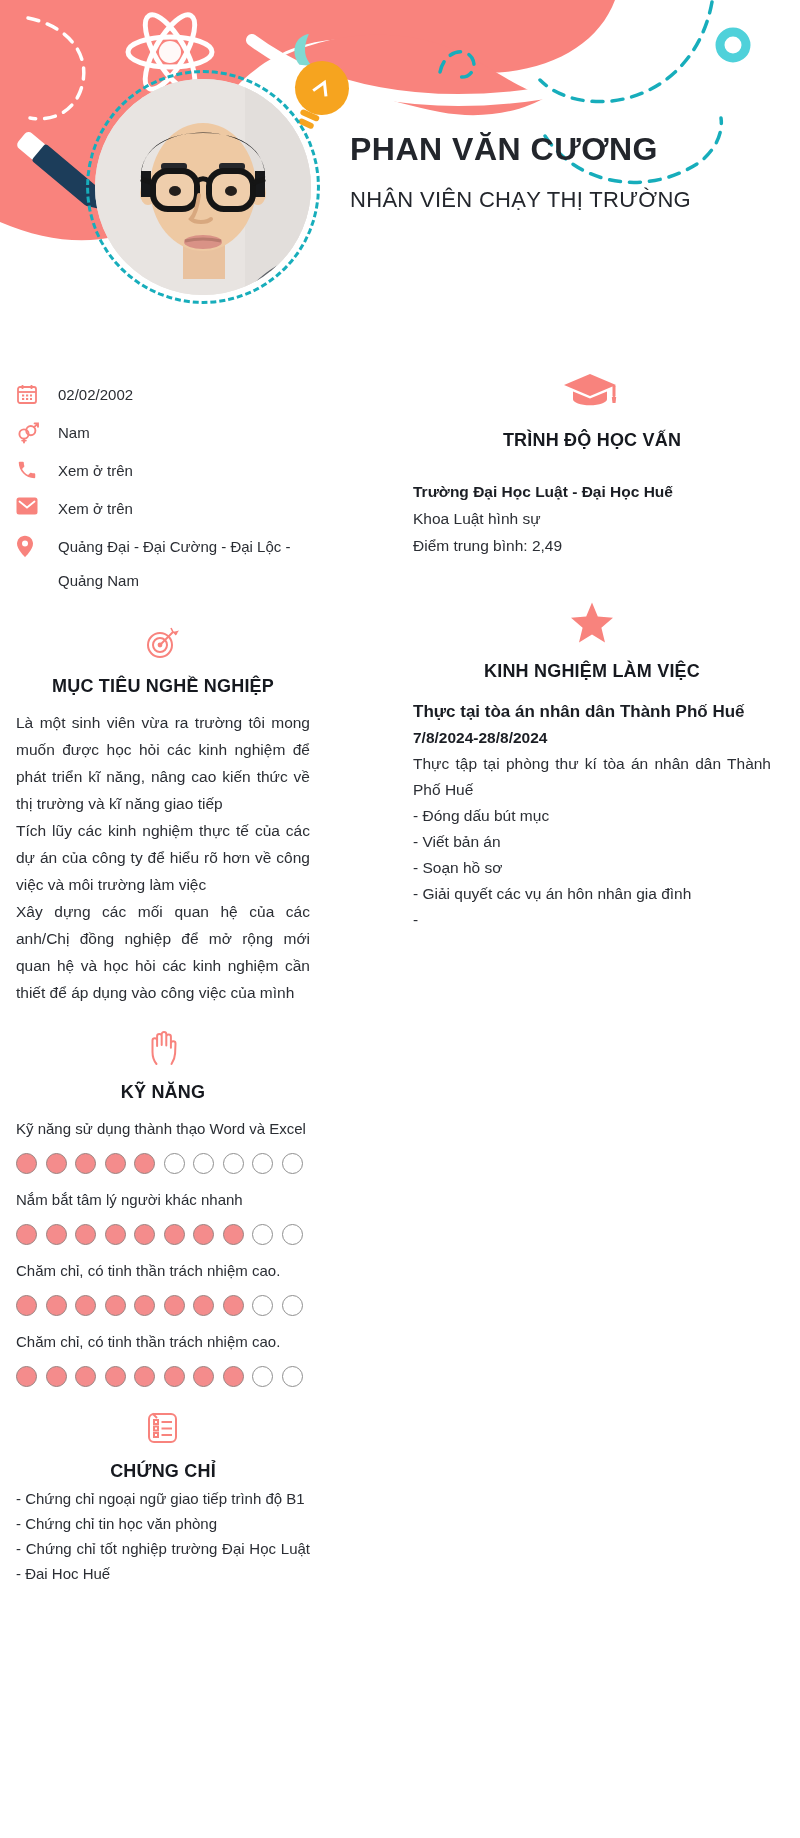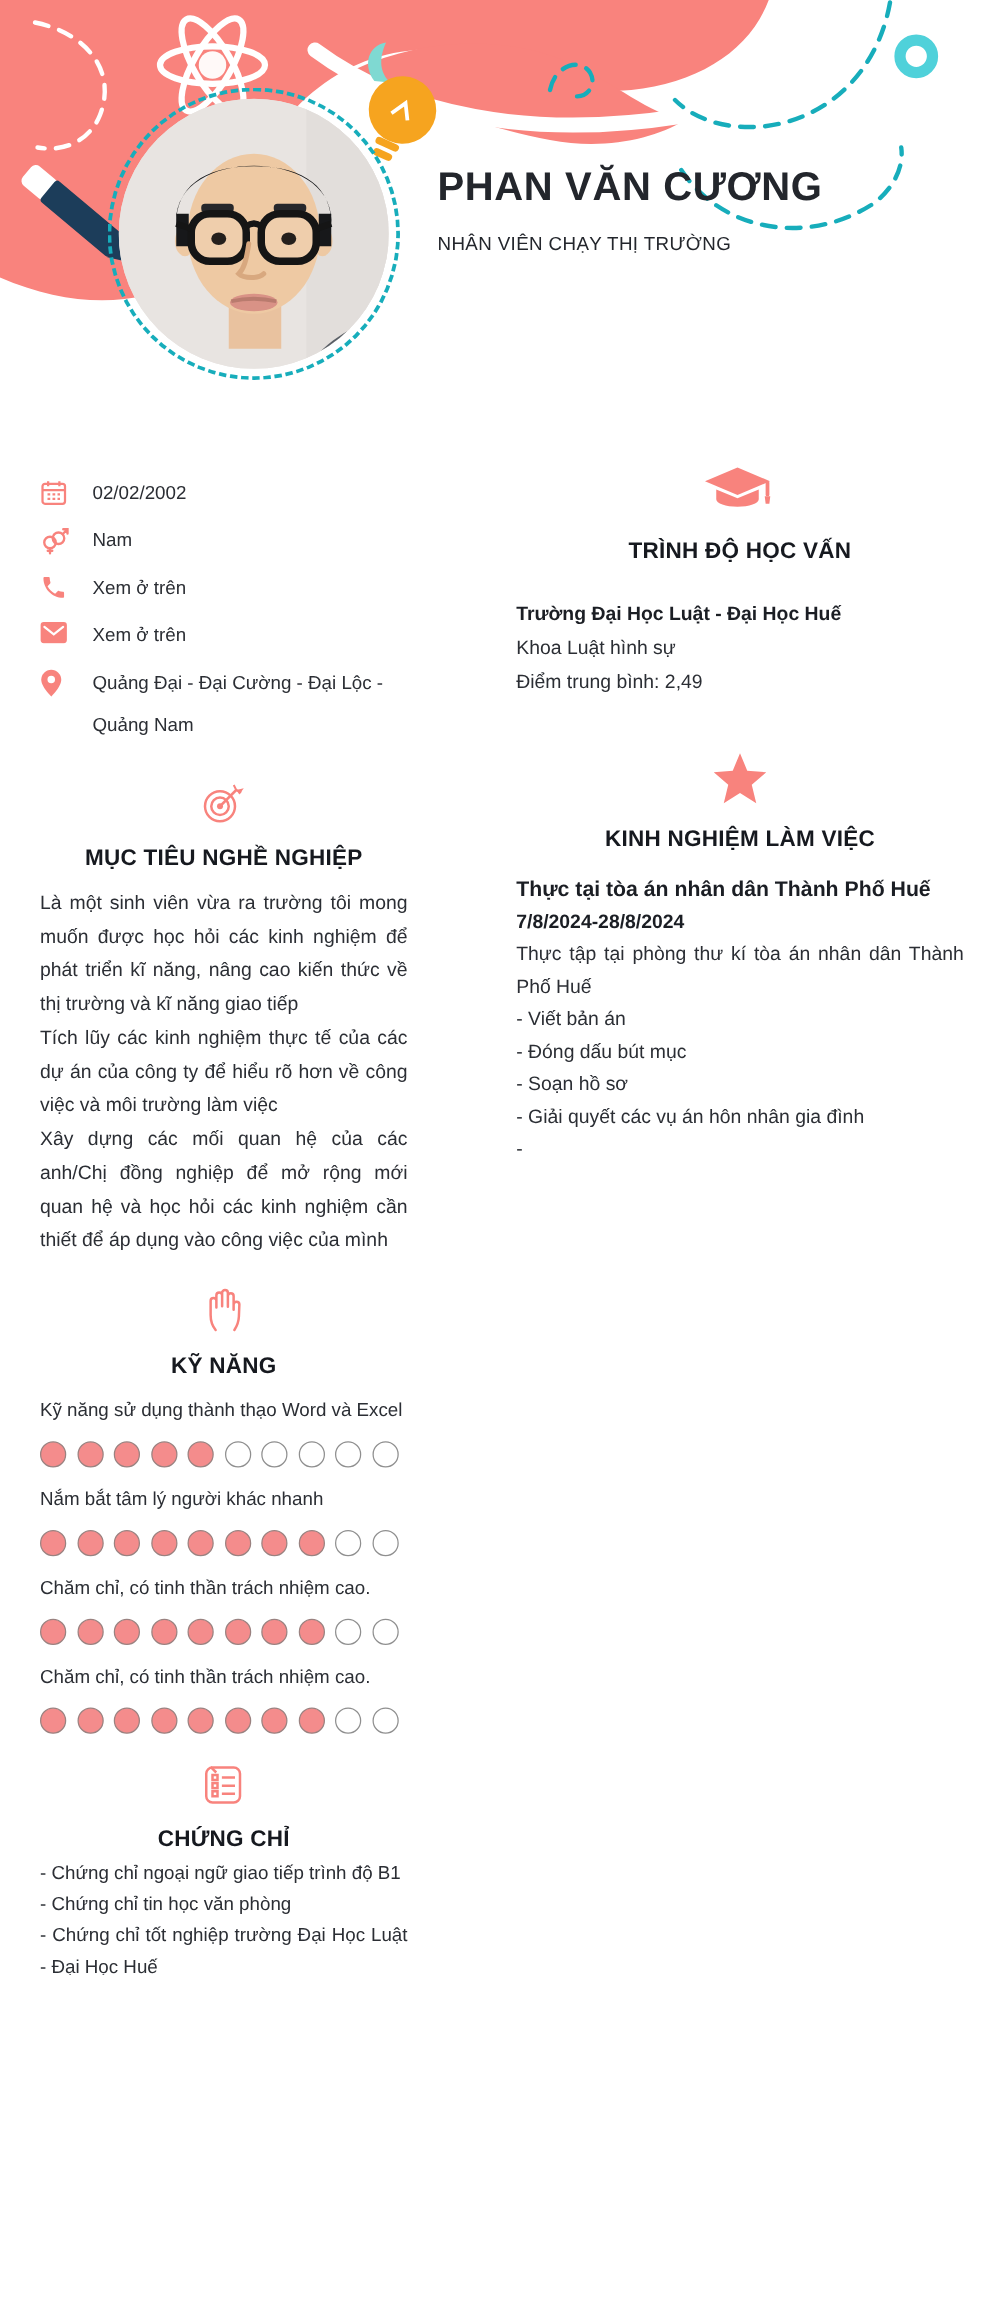--- a/index.html
+++ b/index.html
@@ -17,24 +17,24 @@
 
   
   .photo-ring{position:absolute;left:86px;top:70px;width:234px;height:234px;border-radius:50%;
     border:3px dashed var(--teal);box-sizing:border-box;display:flex;align-items:center;justify-content:center;
     background:transparent;z-index:3;}
   .photo-ring .photo{width:216px;height:216px;border-radius:50%;overflow:hidden;background:#E7E3E0;}
 
   
   .name-block{position:absolute;left:350px;top:131px;width:420px;z-index:3;}
   .name{font-size:32px;font-weight:700;color:#23262C;letter-spacing:.5px;}
-  .job-title{margin-top:19px;font-size:15px;font-weight:400;color:#23262C;letter-spacing:.3px;}
+  .job-title{margin-top:19px;font-size:22px;font-weight:400;color:#23262C;letter-spacing:.3px;}
 
   
-  .col-left{position:absolute;left:32px;top:378px;width:294px;z-index:2;}
+  .col-left{position:absolute;left:16px;top:378px;width:294px;z-index:2;}
   .col-right{position:absolute;left:413px;top:372px;width:358px;z-index:2;}
 
   .contact-row{display:flex;align-items:flex-start;min-height:34px;margin-bottom:4px;}
   .c-icon{width:42px;flex:0 0 42px;padding-top:5px;}
   .c-text{font-size:15px;line-height:34px;color:var(--text);}
 
   .sec-head{display:flex;align-items:center;gap:16px;margin:0;flex-direction:column;}
   .sec-head .h-icon{flex:0 0 auto;}
   .sec-head h2{font-size:18px;font-weight:700;color:var(--heading);margin:0;letter-spacing:.2px;}
 
@@ -351,22 +351,22 @@
           <svg width="46" height="44" viewBox="0 0 46 44">
               <path fill="#F8837D" d="M23 1.5 L28.8 15.6 44 16.8 32.4 26.7 36 41.5 23 33.4 10 41.5 13.6 26.7 2 16.8 17.2 15.6 Z"></path>
             </svg>
         </span>
         <h2>KINH NGHIỆM LÀM VIỆC</h2>
       </div>
       <div class="exp-company">Thực tại tòa án nhân dân Thành Phố Huế</div>
       <div class="exp-period">7/8/2024-28/8/2024</div>
       <div class="exp-summary">Thực tập tại phòng thư kí tòa án nhân dân Thành Phố Huế</div>
       <div class="exp-details" id="exp-details">
+          <div class="line">- Đóng dấu bút mục</div>
           <div class="line">- Viết bản án</div>
-          <div class="line">- Đóng dấu bút mục</div>
           <div class="line">- Soạn hồ sơ</div>
           <div class="line">- Giải quyết các vụ án hôn nhân gia đình</div>
           <div class="line">-</div>
         </div>
     </section>
   </div>
 
   <svg class="deco footer" width="800" height="278" viewBox="0 0 278" style="top:1560px" preserveAspectRatio="none">
   </svg>
   <svg class="deco" width="800" height="278" viewBox="0 0 800 278" style="top:1560px">

